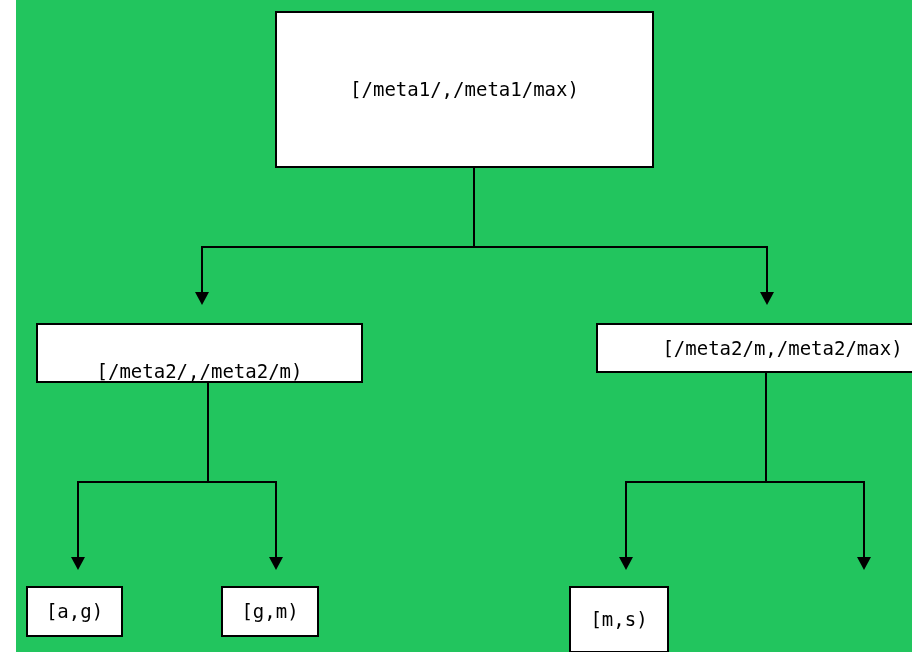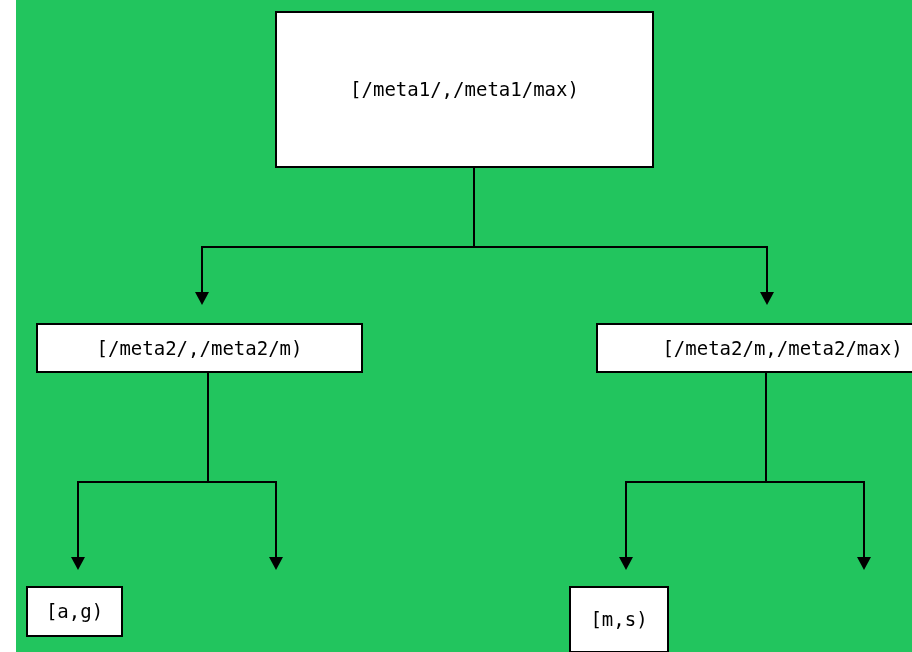--- a/index.html
+++ b/index.html
@@ -84,31 +84,34 @@
     <line x1="610" y1="481" x2="610" y2="558"></line>
     <line x1="848" y1="481" x2="848" y2="558"></line>
     <polygon points="603,557 617,557 610,570"></polygon>
     <polygon points="841,557 855,557 848,570"></polygon>
   </svg>
 
   <div class="node-box" style="left:259px; top:11px; width:379px; height:157px;">
     <span class="node-label">[/meta1/,/meta1/max)</span>
   </div>
 
-  <div class="node-box" style="left:20px; top:323px; width:327px; height:50px;">
+  <div class="node-box" style="left:20px; top:323px; width:327px; height:60px;align-items:flex-end;">
     <span class="node-label">[/meta2/,/meta2/m)</span>
   </div>
 
   <div class="node-box" style="left:580px; top:323px; width:373px; height:50px;">
     <span class="node-label">[/meta2/m,/meta2/max)</span>
   </div>
 
   <div class="node-box" style="left:10px; top:586px; width:97px; height:51px;">
     <span class="node-label">[a,g)</span>
   </div>
 
+  <div class="node-box" style="left:205px; top:586px; width:98px; height:51px;">
+    <span class="node-label">[g,m)</span>
+  </div>
 
   <div class="node-box" style="left:553px; top:586px; width:100px; height:67px;">
     <span class="node-label">[m,s)</span>
   </div>
 
 
 </div>
 
 </body></html>

